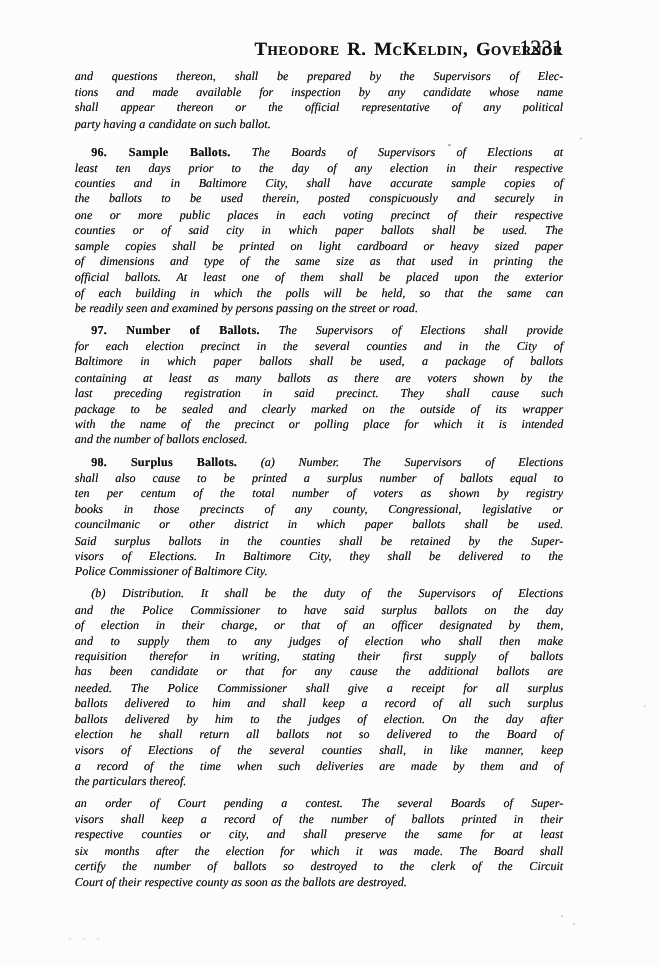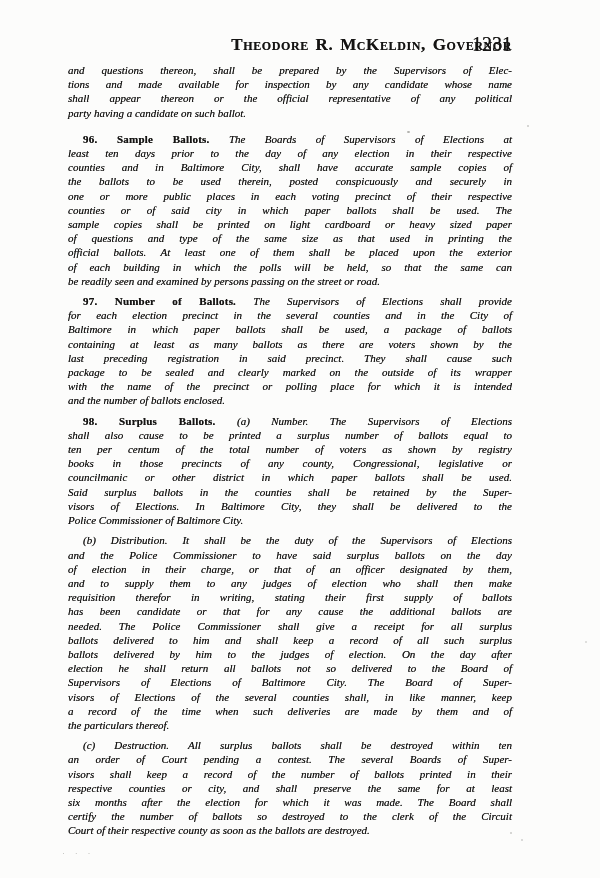--- a/index.html
+++ b/index.html
@@ -97,21 +97,21 @@
           <div class="line last">party having a candidate on such ballot.</div>
         </div>
         <div class="para indent">
           <div class="line first"><span class="sec-label">96. Sample Ballots.</span> <span>The Boards of Supervisors of Elections at</span></div>
           <div class="line">least ten days prior to the day of any election in their respective</div>
           <div class="line">counties and in Baltimore City, shall have accurate sample copies of</div>
           <div class="line">the ballots to be used therein, posted conspicuously and securely in</div>
           <div class="line">one or more public places in each voting precinct of their respective</div>
           <div class="line">counties or of said city in which paper ballots shall be used.  The</div>
           <div class="line">sample copies shall be printed on light cardboard or heavy sized paper</div>
-          <div class="line">of questions and type of the same size as that used in printing the</div>
+          <div class="line">of dimensions and type of the same size as that used in printing the</div>
           <div class="line">official ballots.  At least one of them shall be placed upon the exterior</div>
           <div class="line">of each building in which the polls will be held, so that the same can</div>
           <div class="line last">be readily seen and examined by persons passing on the street or road.</div>
         </div>
         <div class="para indent">
           <div class="line first"><span class="sec-label">97. Number of Ballots.</span> <span>The Supervisors of Elections shall provide</span></div>
           <div class="line">for each election precinct in the several counties and in the City of</div>
           <div class="line">Baltimore in which paper ballots shall be used, a package of ballots</div>
           <div class="line">containing at least as many ballots as there are voters shown by the</div>
           <div class="line">last preceding registration in said precinct.  They shall cause such</div>
@@ -133,27 +133,25 @@
           <div class="line first">(b) Distribution. It shall be the duty of the Supervisors of Elections</div>
           <div class="line">and the Police Commissioner to have said surplus ballots on the day</div>
           <div class="line">of election in their charge, or that of an officer designated by them,</div>
           <div class="line">and to supply them to any judges of election who shall then make</div>
           <div class="line">requisition therefor in writing, stating their first supply of ballots</div>
           <div class="line">has been candidate or that for any cause the additional ballots are</div>
           <div class="line">needed.  The Police Commissioner shall give a receipt for all surplus</div>
           <div class="line">ballots delivered to him and shall keep a record of all such surplus</div>
           <div class="line">ballots delivered by him to the judges of election.  On the day after</div>
           <div class="line">election he shall return all ballots not so delivered to the Board of</div>
-          <div class="line">Supervisors of Elections of Baltimore City.  The Board of Super-</div>
           <div class="line">visors of Elections of the several counties shall, in like manner, keep</div>
           <div class="line">a record of the time when such deliveries are made by them and of</div>
           <div class="line last">the particulars thereof.</div>
         </div>
         <div class="para indent">
-          <div class="line first">(c) Destruction.  All surplus ballots shall be destroyed within ten</div>
           <div class="line">an order of Court pending a contest.  The several Boards of Super-</div>
           <div class="line">visors shall keep a record of the number of ballots printed in their</div>
           <div class="line">respective counties or city, and shall preserve the same for at least</div>
           <div class="line">six months after the election for which it was made.  The Board shall</div>
           <div class="line">certify the number of ballots so destroyed to the clerk of the Circuit</div>
           <div class="line last">Court of their respective county as soon as the ballots are destroyed.</div>
         </div>
       </div>
   </div>
 

